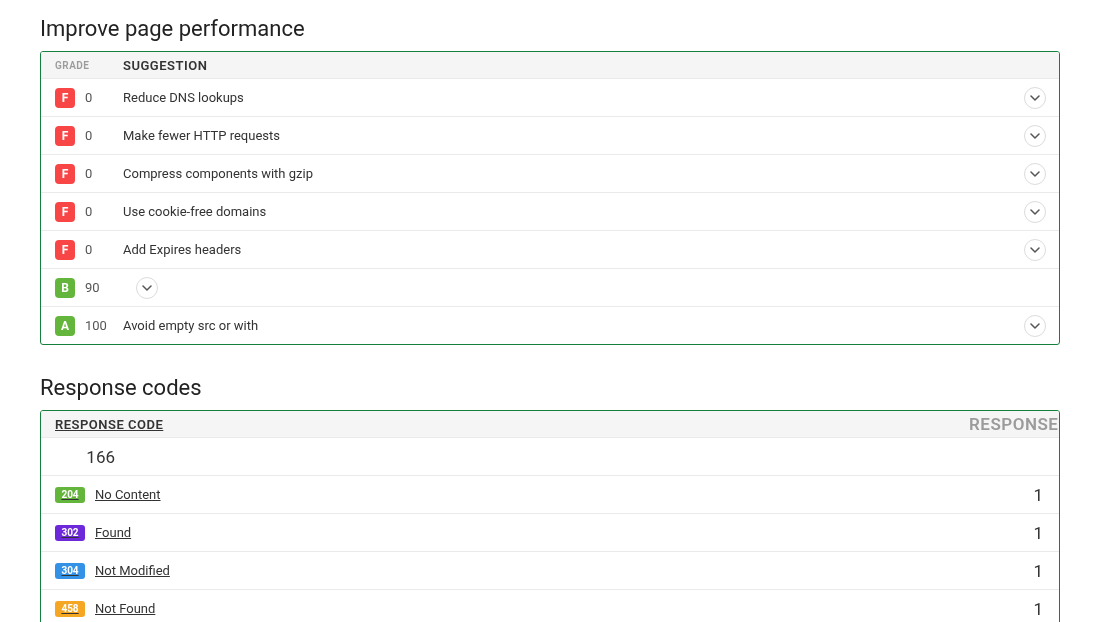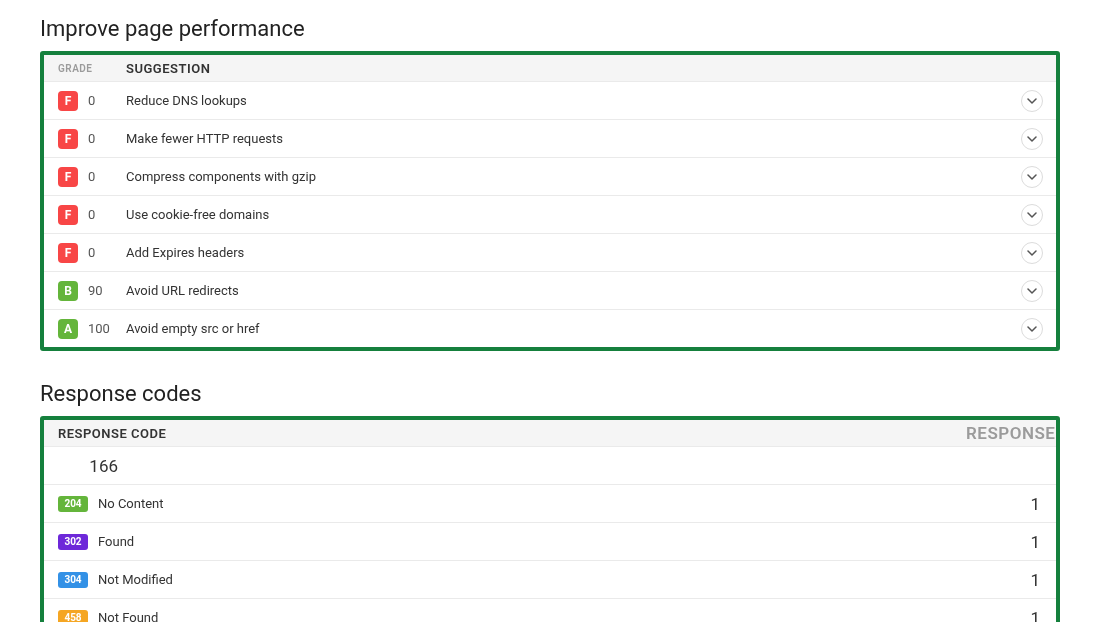--- a/index.html
+++ b/index.html
@@ -15,21 +15,21 @@
     margin-bottom: 30px;
   }
   .section-title {
     font-size: 22px;
     font-weight: 400;
     color: #222;
     margin-bottom: 10px;
     margin-top: 6px;
   }
   .table {
-    border: 4px solid #15803d;
+    border: 1px solid #15803d;
     border-radius: 3px;
     overflow: hidden;
   }
   .thead {
     background: #f5f5f5;
     display: flex;
     align-items: center;
     height: 26px;
     font-size: 10px;
     letter-spacing: 0.5px;
@@ -91,20 +91,21 @@
   .expand-btn svg { display: block; }
 
   
   .col-code {
     flex: 1;
     padding-left: 14px;
     display: flex;
     align-items: center;
     font-size: 13px;
     color: #333;
+    text-decoration: underline;
   }
   .col-responses {
     width: 90px;
     padding-right: 16px;
     text-align: right;
     font-size: 17px;
     color: #333;
   }
   .thead .col-responses { color:#9b9b9b; }
   .code-badge {
@@ -211,37 +212,36 @@
                 </svg>
               </span>
       </span>
     </div>
         </div>
         <div class="row">
     <div class="col-grade">
       <span class="grade-badge" style="background:#64b53b">B</span>
       <span class="grade-score">90</span>
     </div>
-    <div class="col-suggestion">Avoid URL redirects</div>
     <div class="col-expand">
       <span class="expand-btn">
         <span>
                 <svg width="10" height="10" viewBox="0 0 10 10">
                   <path d="M1 3 L5 7 L9 3" fill="none" stroke="#555" stroke-width="1.5" stroke-linecap="round" stroke-linejoin="round"></path>
                 </svg>
               </span>
       </span>
     </div>
         </div>
         <div class="row">
     <div class="col-grade">
       <span class="grade-badge" style="background:#64b53b">A</span>
       <span class="grade-score">100</span>
     </div>
-    <div class="col-suggestion">Avoid empty src or href</div>
+    <div class="col-suggestion">Avoid empty src or with</div>
     <div class="col-expand">
       <span class="expand-btn">
         <span>
                 <svg width="10" height="10" viewBox="0 0 10 10">
                   <path d="M1 3 L5 7 L9 3" fill="none" stroke="#555" stroke-width="1.5" stroke-linecap="round" stroke-linejoin="round"></path>
                 </svg>
               </span>
       </span>
     </div>
         </div>

